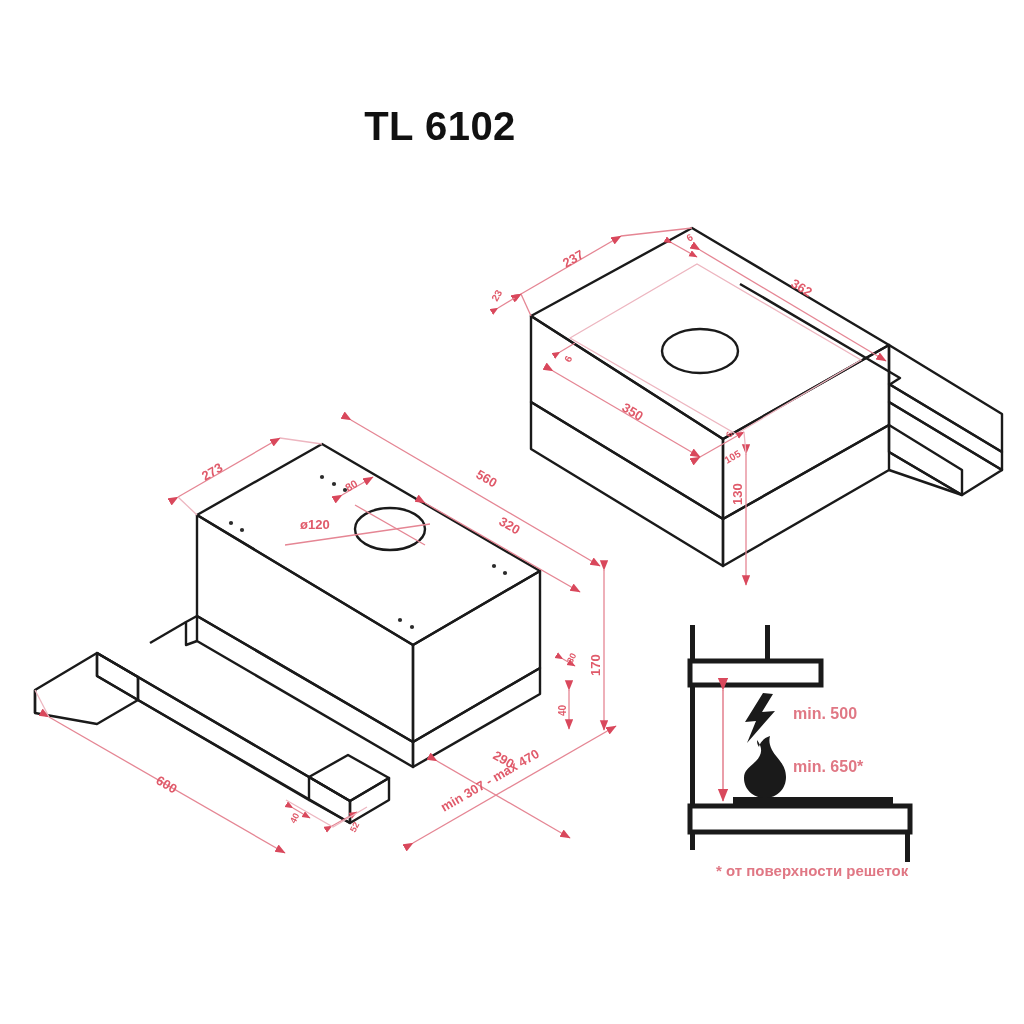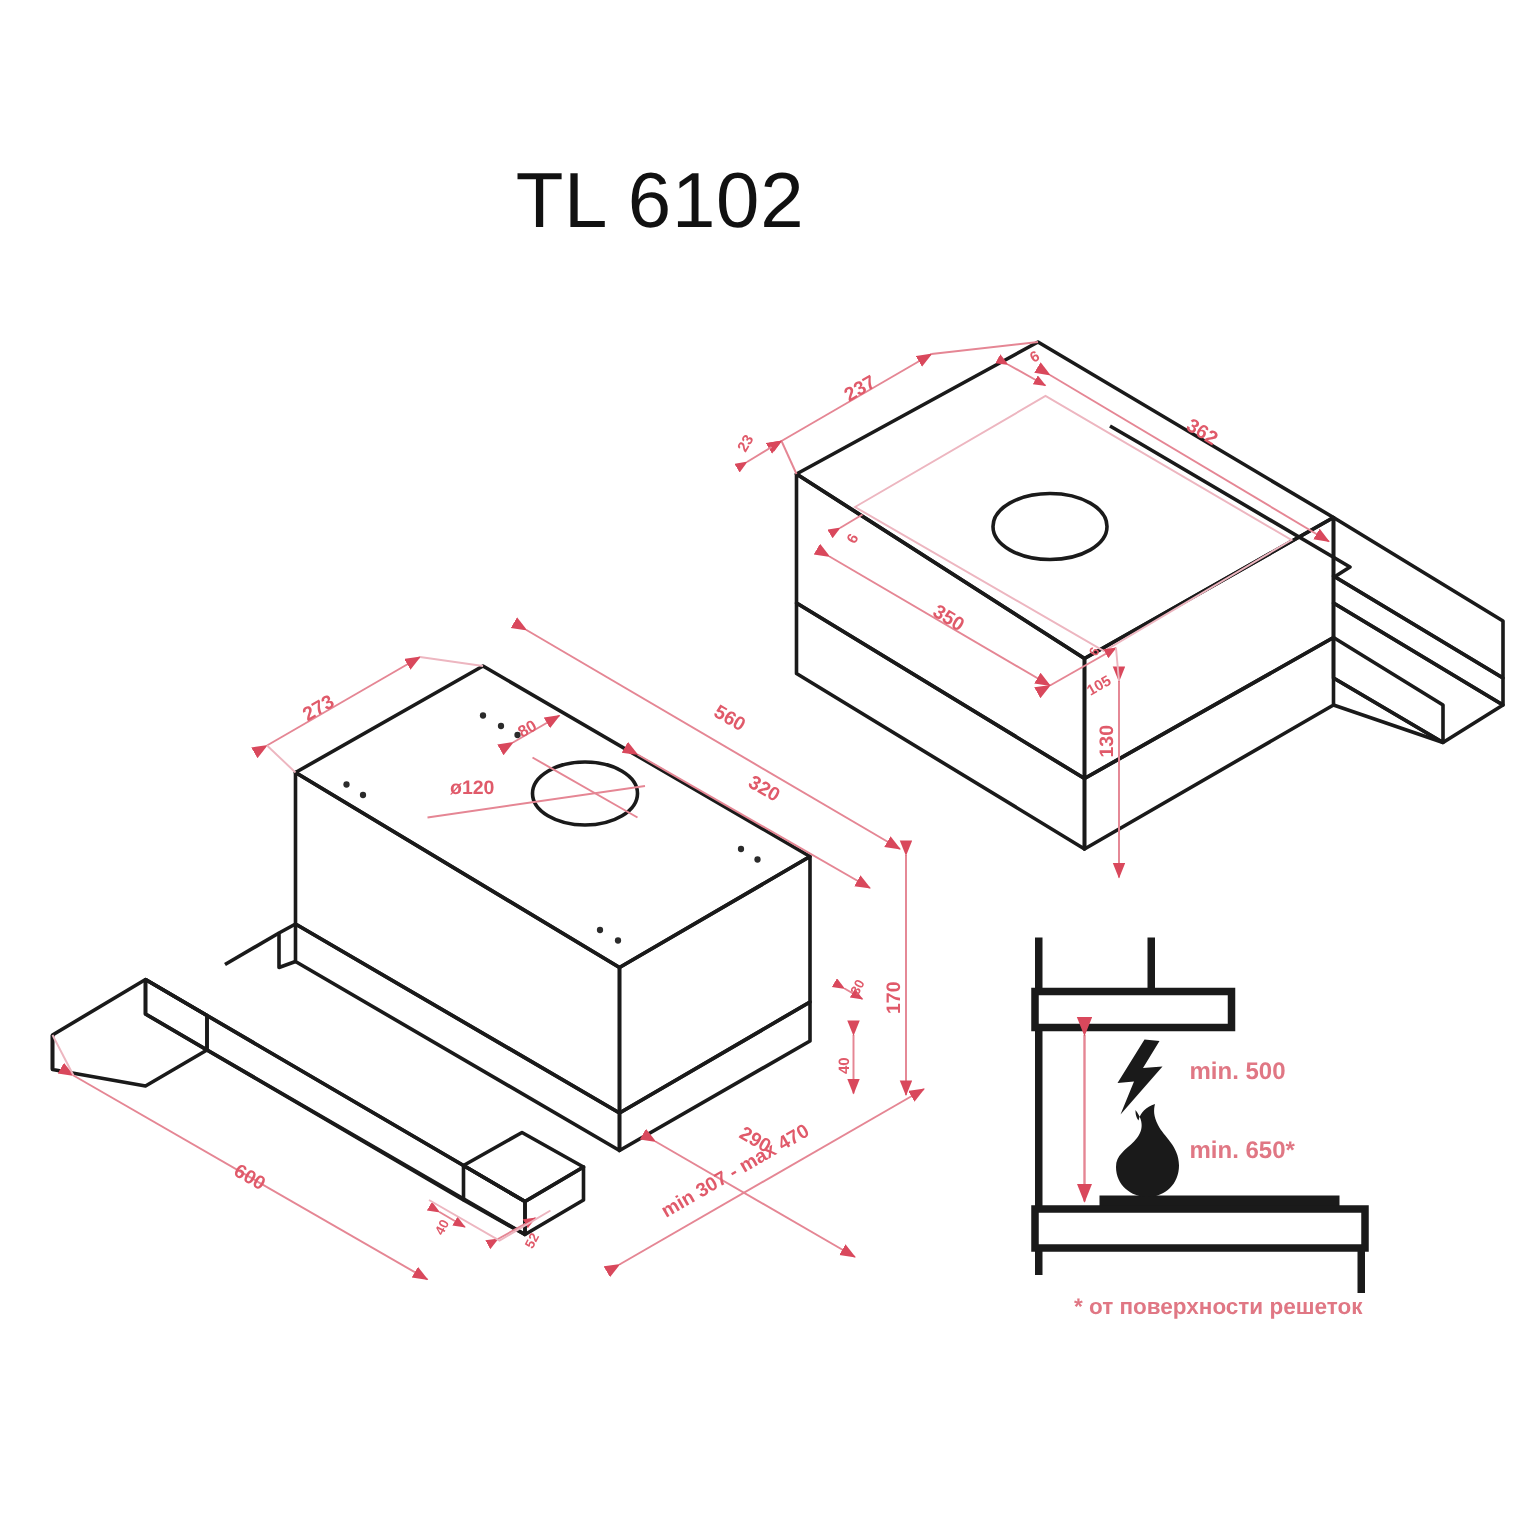--- a/index.html
+++ b/index.html
@@ -1,20 +1,20 @@
 <!DOCTYPE html>
 <html><head>
 <meta charset="utf-8">
 <style>
   html,body{margin:0;padding:0;background:#ffffff;}
   body{width:1024px;height:1024px;position:relative;overflow:hidden;
        font-family:"Liberation Sans","DejaVu Sans",sans-serif;}
   #sheet{position:absolute;inset:0;width:1024px;height:1024px;}
   #title{position:absolute;left:0;top:104px;width:880px;text-align:center;
-         font-size:52px;font-weight:normal;color:#111111;letter-spacing:0.5px;}
+         font-size:40px;font-weight:bold;color:#111111;letter-spacing:0.5px;}
   .dimtxt{fill:#e05a6a;font-family:"Liberation Sans","DejaVu Sans",sans-serif;font-weight:bold;}
   .noteTxt{fill:#e07784;font-family:"Liberation Sans","DejaVu Sans",sans-serif;font-weight:bold;}
   svg{display:block;}
 </style>
 </head>
 <body>
 
 <div id="title">TL 6102</div>
 
 <svg id="sheet" viewBox="0 0 1024 1024">

